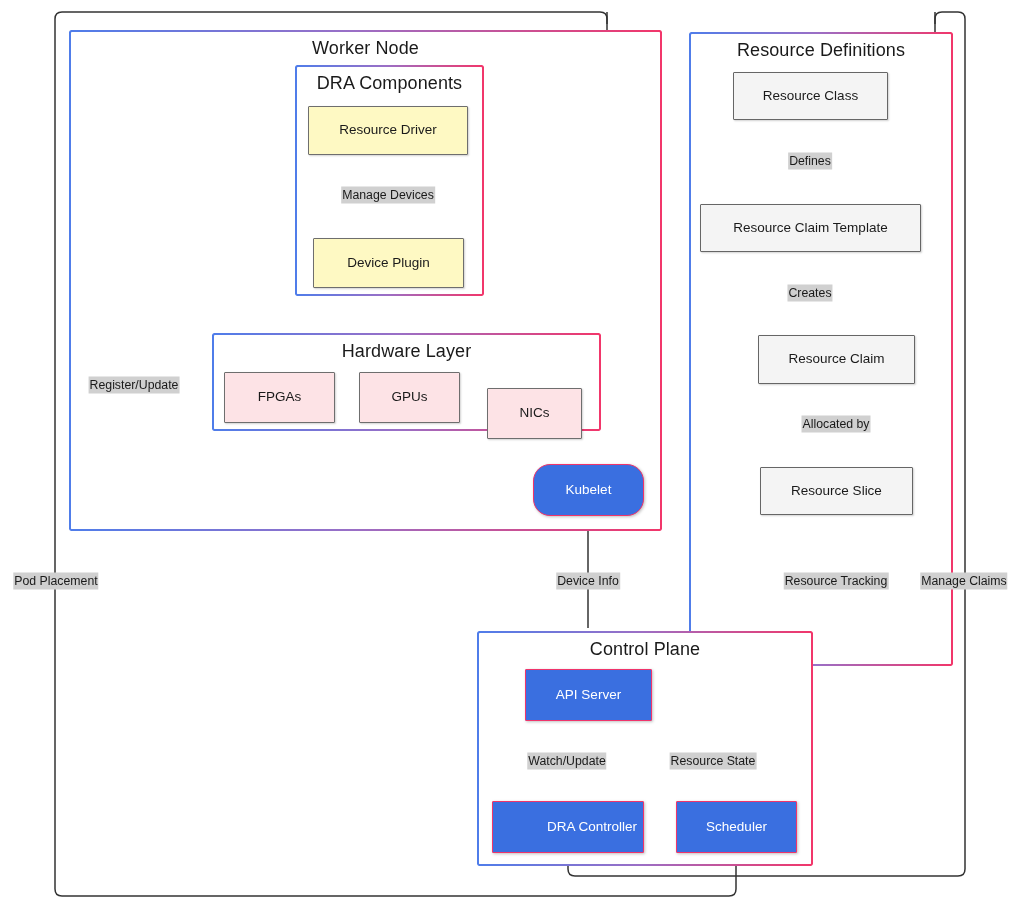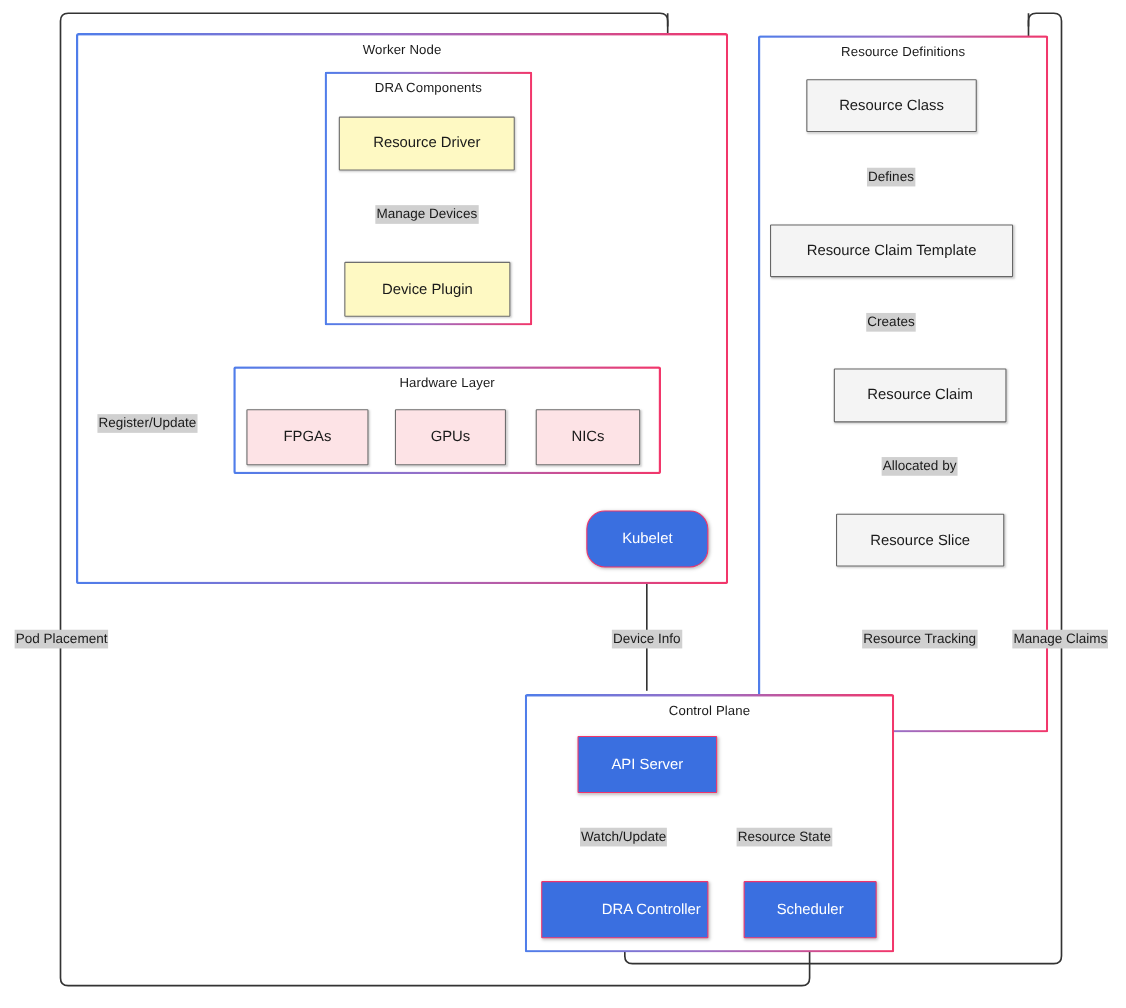--- a/index.html
+++ b/index.html
@@ -11,21 +11,21 @@
   .group{position:absolute;box-sizing:border-box;border-radius:2px;
          background:#ffffff;
          border:1.6px solid transparent;}
   .group::before{content:"";position:absolute;inset:-1.6px;border-radius:2px;
          padding:1.6px;
          background:linear-gradient(90deg,#4f7dea 0%,#9a6fc6 48%,#f2366a 100%);
          -webkit-mask:linear-gradient(#fff 0 0) content-box,linear-gradient(#fff 0 0);
          -webkit-mask-composite:xor;mask-composite:exclude;
          pointer-events:none;}
   .group-title{position:absolute;left:0;right:0;top:6px;text-align:center;
-         font-size:12px;color:#1a1a1a;letter-spacing:.1px;}
+         font-size:18px;color:#1a1a1a;letter-spacing:.1px;}
 
   
   .node{position:absolute;box-sizing:border-box;display:flex;align-items:center;
         justify-content:center;text-align:center;font-size:13.5px;line-height:1.2;
         border-radius:1px;}
   .node.grey{background:#f4f4f4;border:1.7px solid #666666;color:#1a1a1a;
         box-shadow:1px 1px 2px rgba(0,0,0,.18);}
   .node.green{background:#fef9c3;border:1.7px solid #6e6e6e;color:#1a1a1a;
         box-shadow:1px 1px 2px rgba(0,0,0,.18);}
   .node.pink{background:#fde3e6;border:1.7px solid #6e6e6e;color:#1a1a1a;
@@ -122,21 +122,21 @@
   </div>
 
   <div class="node pink" style="left:224px;top:372px;width:111px;height:51px;">
     <span>FPGAs</span>
   </div>
 
   <div class="node pink" style="left:359px;top:372px;width:101px;height:51px;">
     <span>GPUs</span>
   </div>
 
-  <div class="node pink" style="left:487px;top:372px;width:95px;height:51px;">
+  <div class="node pink" style="left:487px;top:388px;width:95px;height:51px;">
     <span>NICs</span>
   </div>
 
   <div class="node blue" style="left:533px;top:464px;width:111px;height:52px;border-radius:17px;">
     <span>Kubelet</span>
   </div>
 
   <div class="node grey" style="left:733px;top:72px;width:155px;height:48px;">
     <span>Resource Class</span>
   </div>

